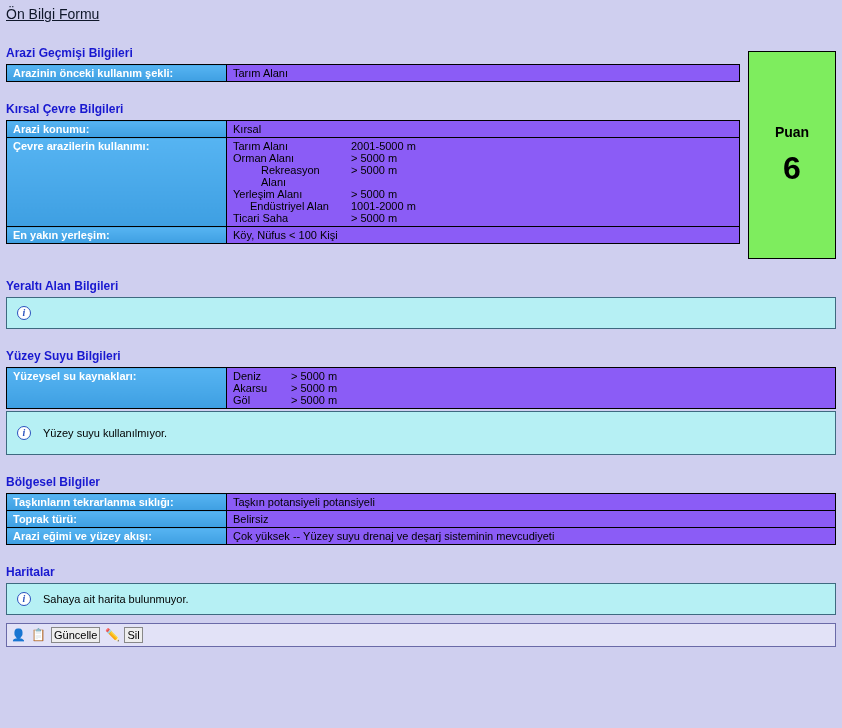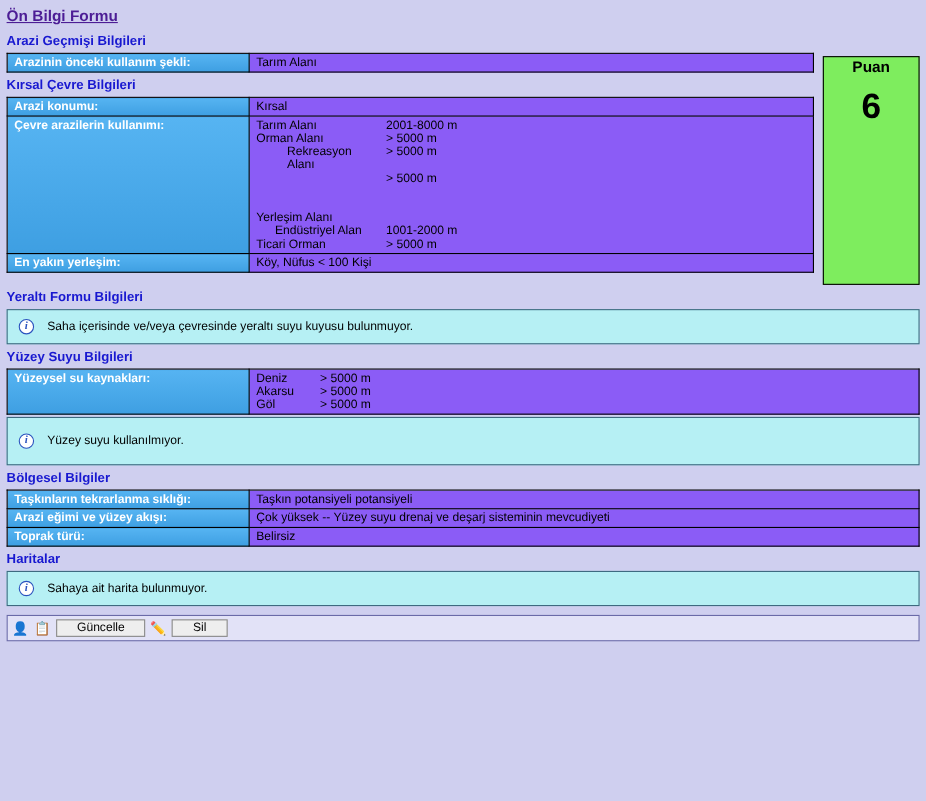--- a/index.html
+++ b/index.html
@@ -5,47 +5,48 @@
   * { box-sizing: border-box; }
   body {
     margin: 0;
     padding: 6px;
     background: #cfcfef;
     font-family: Verdana, Arial, sans-serif;
     font-size: 11px;
     width: 842px;
   }
   .title {
-    font-weight: bold;
+    font-weight: normal;
     font-size: 14px;
-    color: #4c1d95;
+    color: #0f172a;
     text-decoration: underline;
     margin-bottom: 4px;
   }
   .section-h {
     font-weight: bold;
     font-size: 12px;
     color: #1818d0;
-    margin-top: 4px;
+    margin-top: 20px;
     margin-bottom: 4px;
   }
   .layout {
     display: flex;
     align-items: flex-start;
     gap: 8px;
   }
   .left { flex: 1; }
   .score {
     width: 88px;
     height: 208px;
     background: #7eed5e;
     border: 1px solid #000;
     display: flex;
     flex-direction: column;
     align-items: center;
+    justify-content: center;
     margin-top: 25px;
   }
   .score .lab { font-weight: bold; font-size: 14px; color: #000; margin-bottom: 10px; }
   .score .val { font-weight: bold; font-size: 32px; color: #000; }
   table.f {
     width: 100%;
     border-collapse: collapse;
     table-layout: fixed;
   }
   table.f td {
@@ -85,21 +86,21 @@
     background: #e2e2f7;
     border: 1px solid #6a6aa8;
     padding: 3px 4px;
     margin-top: 8px;
     display: flex;
     gap: 4px;
     align-items: center;
   }
   .tbar button {
     font-size: 11px;
-    padding: 1px 18px;
+    padding: 1px 2px;
     border: 1px solid #888;
     background: #eee;
     cursor: pointer;
   }
   .tbar .sp {
     width: 16px; height: 16px; display: inline-flex;
     align-items: center; justify-content: center;
     font-size: 12px;
   }
 </style>
@@ -125,61 +126,60 @@
       <tbody>
           <tr>
         <td class="lcell">Arazi konumu:</td>
         <td class="vcell">Kırsal</td>
       </tr>
       <tr>
         <td class="lcell">Çevre arazilerin kullanımı:</td>
         <td class="vcell" id="env-usage">
               <div class="kv">
                 <span class="k" style="width: 110px;">Tarım Alanı</span>
-                <span class="d" style="width: 100px;">2001-8000 m</span>
+                <span class="d" style="width: 100px;">2001-5000 m</span>
               </div>
               <div class="kv">
                 <span class="k" style="width: 110px;">Orman Alanı</span>
                 <span class="d" style="width: 100px;">&gt; 5000 m</span>
               </div>
               <div class="kv">
                 <span class="k" style="width: 110px; padding-left: 28px;">Rekreasyon Alanı</span>
                 <span class="d" style="width: 100px;">&gt; 5000 m</span>
               </div>
               <div class="kv">
-                <span class="k" style="width: 110px; margin-top: 36px;">Yerleşim Alanı</span>
+                <span class="k" style="width: 110px;">Yerleşim Alanı</span>
                 <span class="d" style="width: 100px;">&gt; 5000 m</span>
               </div>
               <div class="kv">
                 <span class="k" style="width: 110px; padding-left: 17px;">Endüstriyel Alan</span>
                 <span class="d" style="width: 100px;">1001-2000 m</span>
               </div>
               <div class="kv">
-                <span class="k" style="width: 110px;">Ticari Orman</span>
+                <span class="k" style="width: 110px;">Ticari Saha</span>
                 <span class="d" style="width: 100px;">&gt; 5000 m</span>
               </div>
             </td>
       </tr>
       <tr>
         <td class="lcell">En yakın yerleşim:</td>
         <td class="vcell">Köy,  Nüfus &lt; 100 Kişi</td>
       </tr>
     </tbody>
       </table>
   </div>
   <div class="score">
     <div class="lab">Puan</div>
     <div class="val">6</div>
   </div>
 </div>
 
-<div class="section-h">Yeraltı Formu Bilgileri</div>
+<div class="section-h">Yeraltı Alan Bilgileri</div>
 <div class="info">
   <span class="ic">i</span>
-  <span>Saha içerisinde ve/veya çevresinde yeraltı suyu kuyusu bulunmuyor.</span>
 </div>
 
 <div class="section-h">Yüzey Suyu Bilgileri</div>
 <table class="f">
   <tbody>
       <tr>
     <td class="lcell">Yüzeysel su kaynakları:</td>
     <td class="vcell" id="surface-sources">
           <div class="kv">
             <span class="k" style="width: 50px;">Deniz</span>
@@ -203,26 +203,26 @@
 </div>
 
 <div class="section-h">Bölgesel Bilgiler</div>
 <table class="f">
   <tbody>
   <tr>
     <td class="lcell">Taşkınların tekrarlanma sıklığı:</td>
     <td class="vcell">Taşkın potansiyeli potansiyeli</td>
   </tr>
   <tr>
+    <td class="lcell">Toprak türü:</td>
+    <td class="vcell">Belirsiz</td>
+  </tr>
+  <tr>
     <td class="lcell">Arazi eğimi ve yüzey akışı:</td>
     <td class="vcell">Çok yüksek -- Yüzey suyu drenaj ve deşarj sisteminin mevcudiyeti</td>
-  </tr>
-  <tr>
-    <td class="lcell">Toprak türü:</td>
-    <td class="vcell">Belirsiz</td>
   </tr>
 </tbody>
   </table>
 
 <div class="section-h">Haritalar</div>
 <div class="info">
   <span class="ic">i</span>
   <span>Sahaya ait harita bulunmuyor.</span>
 </div>
 

